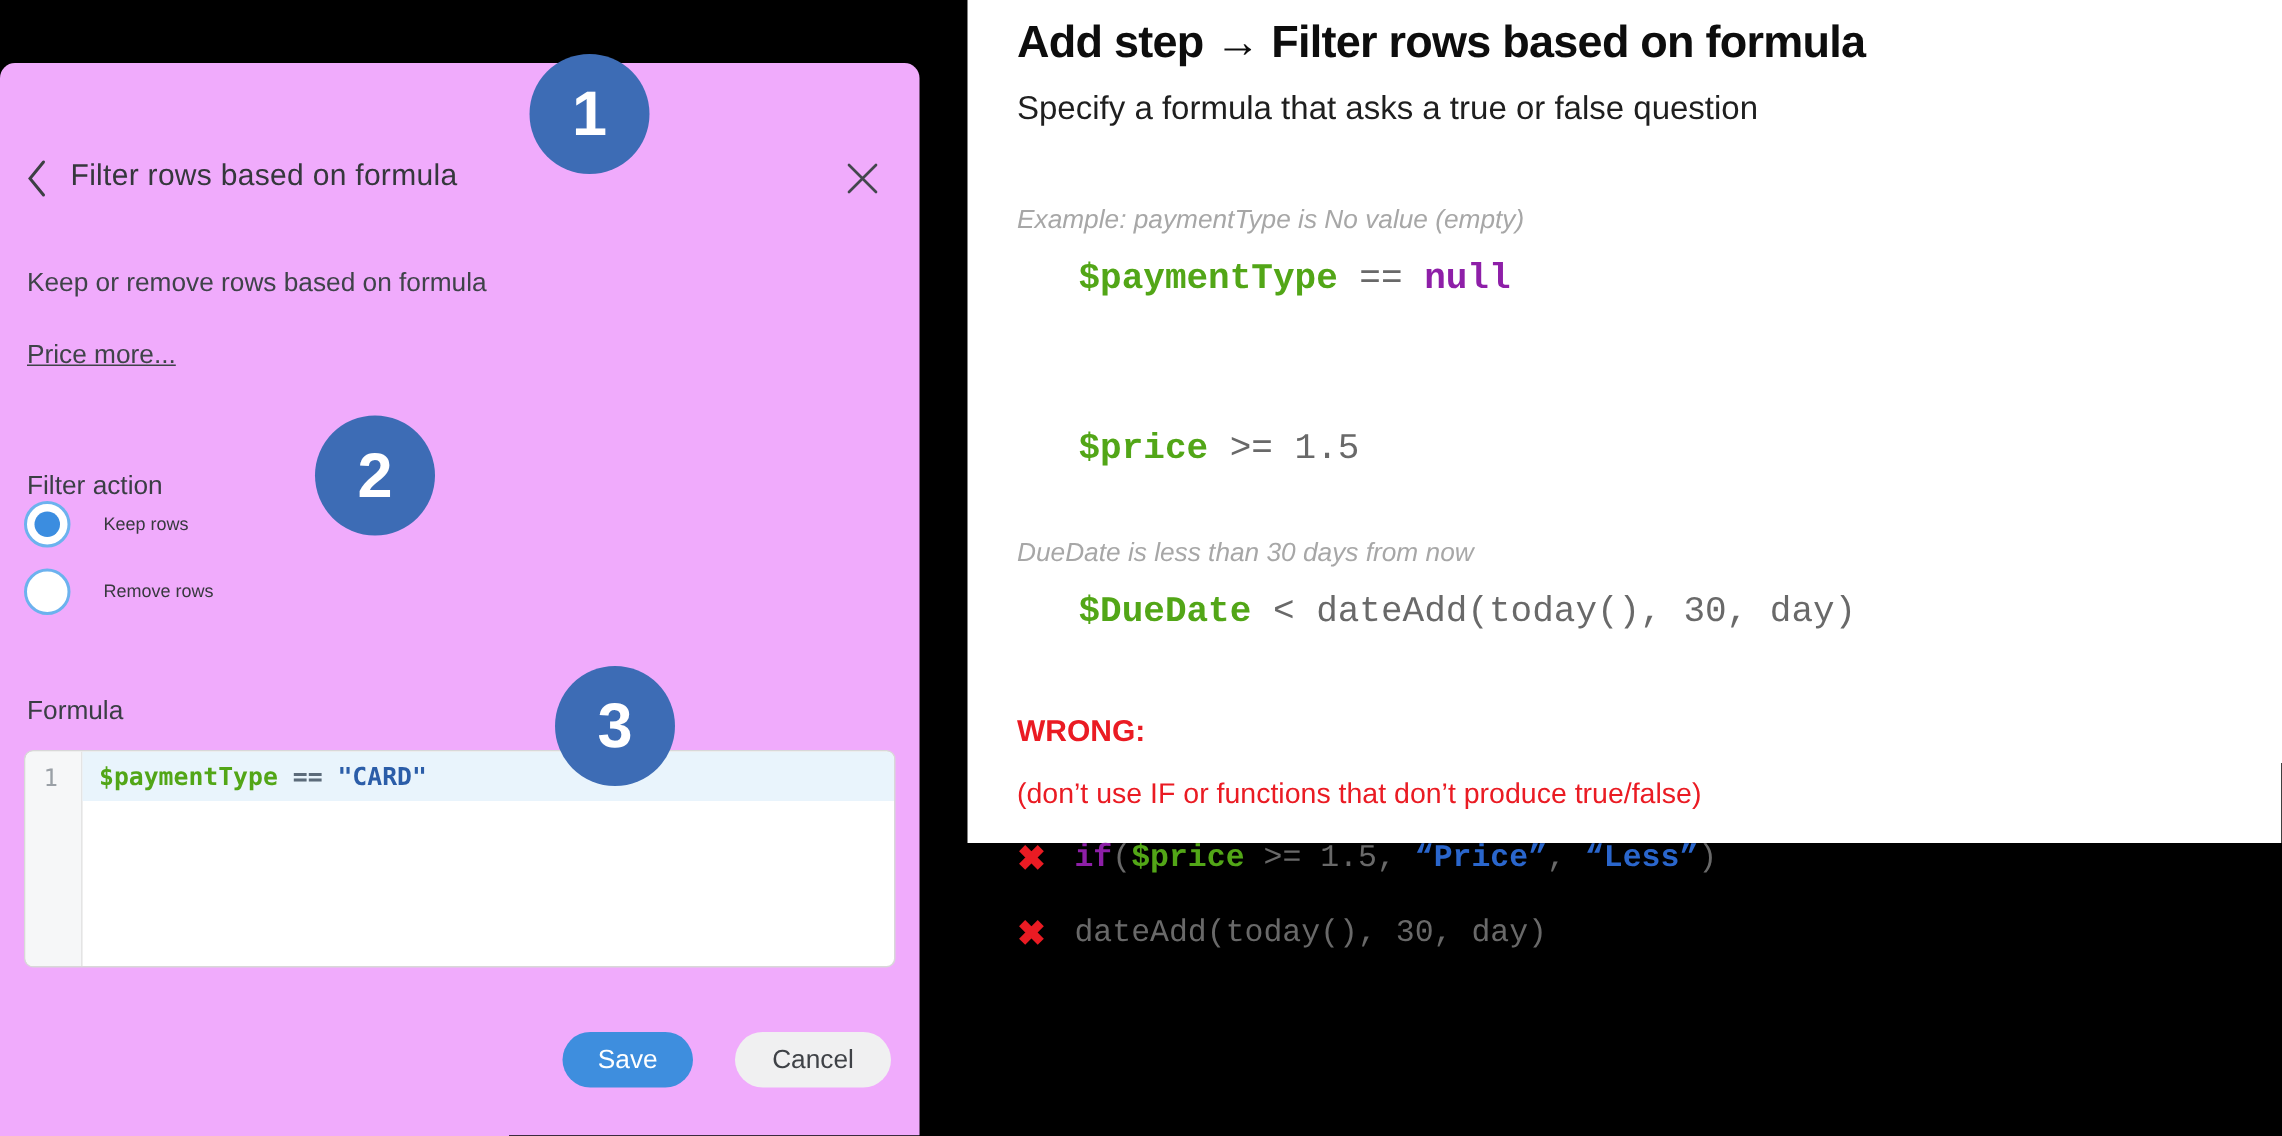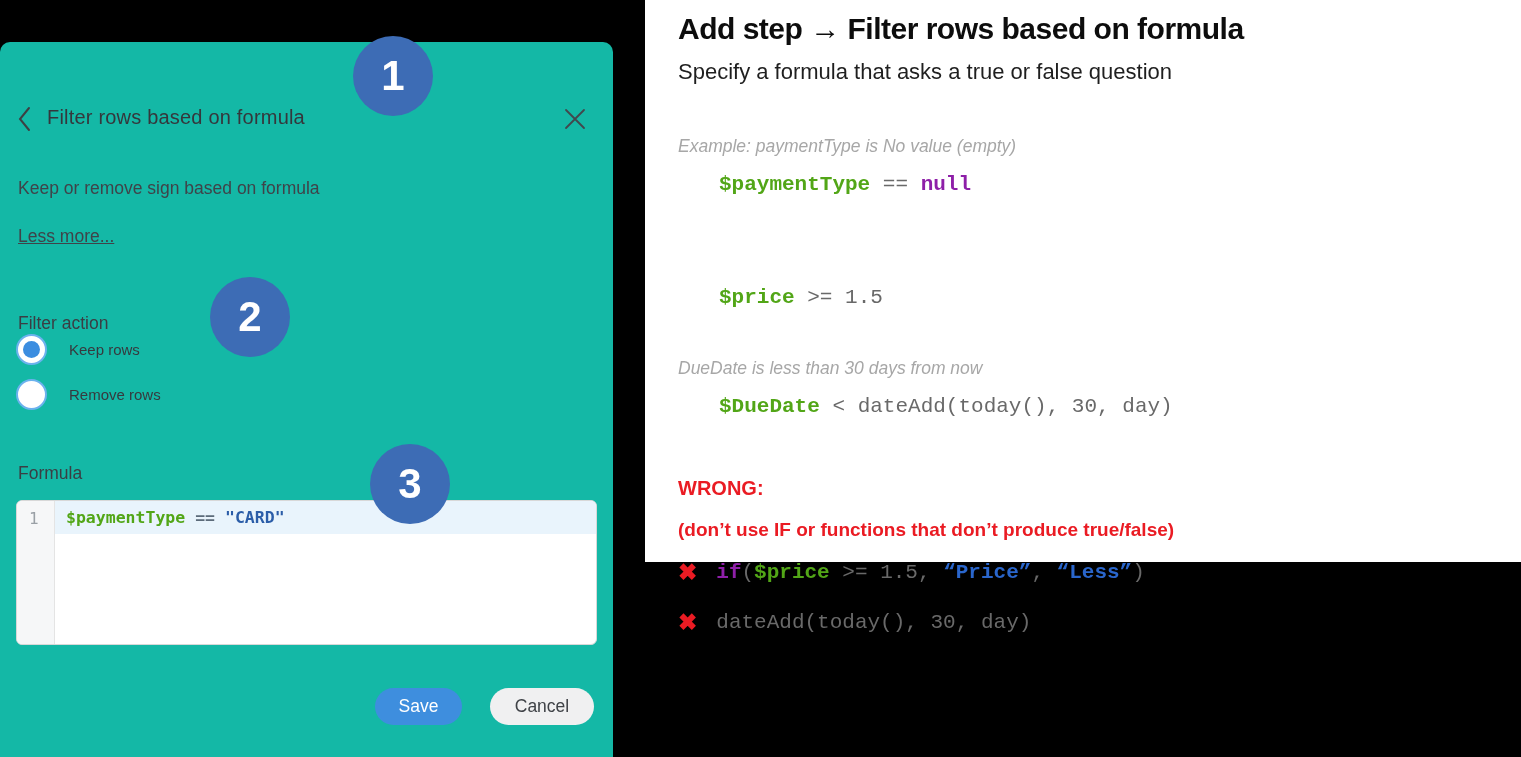--- a/index.html
+++ b/index.html
@@ -2,21 +2,21 @@
 <html style="--badge_blue: #3d6cb5; --save_blue: #3e8ede; --radio_blue: #3b8de0; --radio_ring: #6cb2ee; --code_green: #52a617; --code_purple: #8e1fa8; --string_navy: #2b5da8; --string_blue: #2a66cc; --wrong_red: #ea1b23; --active_line: #e9f4fc;"><head>
 <meta charset="utf-8">
 <style>
   * { margin:0; padding:0; box-sizing:border-box; }
   html,body { width:1521px; height:757px; background:#000; overflow:hidden;
               font-family:"Liberation Sans", sans-serif; }
   .stage { position:relative; width:1521px; height:757px; }
 
   
   .dialog { position:absolute; left:0; top:42px; width:613px; height:715px;
-            background:#14b8a6; border-radius:10px 10px 0 0; }
+            background:#f0abfc; border-radius:10px 10px 0 0; }
   .back-btn { position:absolute; left:17px; top:63px; width:26px; height:28px;
               background:none; border:none; cursor:pointer; }
   .dlg-title { position:absolute; left:47px; top:64px; font-size:20px; font-weight:400;
                color:#35373c; letter-spacing:.2px; }
   .close-btn { position:absolute; left:562px; top:63px; width:28px; height:28px;
                background:none; border:none; cursor:pointer; }
   .dlg-desc { position:absolute; left:18px; top:136px; font-size:17.5px; color:#3f4349; }
   .show-more { position:absolute; left:18px; top:184px; font-size:17.5px; color:#3f4349;
                text-decoration:underline; cursor:pointer; }
   .dlg-label { position:absolute; left:18px; font-size:17.5px; color:#3a3e44; }
@@ -24,21 +24,21 @@
   .lbl-formula { top:421px; }
 
   .radio-row { position:absolute; left:16px; display:flex; align-items:center; height:32px; cursor:pointer; }
   .radio-row.r1 { top:291px; }
   .radio-row.r2 { top:336px; }
   .radio { width:31px; height:31px; border-radius:50%;
            border:2px solid var(--radio_ring,#6cb2ee); background:#fff;
            display:flex; align-items:center; justify-content:center; flex:0 0 auto; }
   .radio-row.selected .radio::after { content:""; width:17px; height:17px; border-radius:50%;
            background:var(--radio_blue,#3b8de0); }
-  .radio-label { margin-left:22px; font-size:15px; color:#37393e; }
+  .radio-label { margin-left:22px; font-size:12px; color:#37393e; }
 
   .editor { position:absolute; left:16px; top:458px; width:581px; height:145px;
             border:1px solid #d8d8d8; border-radius:6px; background:#fff;
             display:flex; overflow:hidden; cursor:text; }
   .gutter { width:38px; background:#f6f7f8; border-right:1px solid #e4e4e4;
             font-family:"DejaVu Sans Mono", monospace; font-size:16px; color:#9aa0a6; }
   .gutter .lineno { display:block; padding:8px 0 0 12px; }
   .code-area { flex:1; }
   .active-line { height:33px; background:var(--active_line,#e9f4fc);
                  font-family:"DejaVu Sans Mono", monospace; font-size:16.5px;
@@ -59,25 +59,25 @@
   .badge.b3 { left:370px; top:444px; }
 
   
   .panel { position:absolute; left:645px; top:0; width:876px; height:562px; background:#fff; }
   .p-title { position:absolute; left:33px; top:12px; font-size:30px; font-weight:bold;
              color:#0d0d0d; letter-spacing:-0.5px; }
   .p-sub { position:absolute; left:33px; top:59px; font-size:22px; color:#1f1f1f; }
   .cap { position:absolute; left:33px; font-size:17.5px; font-style:italic; color:#a7a7a7; }
   .cap.c1 { top:136px; } .cap.c2 { top:249px; } .cap.c3 { top:358px; }
   .codeline { position:absolute; left:74px; font-family:"Liberation Mono", monospace;
-              font-size:21px; white-space:pre; }
+              font-size:24px; white-space:pre; }
   .codeline.k1 { top:173px; } .codeline.k2 { top:286px; } .codeline.k3 { top:395px; }
   .wrong-head { position:absolute; left:33px; top:477px; font-size:20px; font-weight:bold;
                 color:var(--wrong_red,#ea1b23); }
-  .wrong-note { position:absolute; left:33px; top:519px; font-size:19px; font-weight:bold;
+  .wrong-note { position:absolute; left:33px; top:519px; font-size:19px; font-weight:normal;
                 color:var(--wrong_red,#ea1b23); }
   .wrong-line { position:absolute; left:33px; display:flex; align-items:center; }
   .wrong-line.w1 { top:561px; } .wrong-line.w2 { top:611px; }
   .xmark { color:var(--wrong_red,#ea1b23); font-size:23px; font-weight:bold;
            margin-right:19px; line-height:1; }
   .wrong-line .code { font-family:"Liberation Mono", monospace; font-size:21px; white-space:pre; }
 
   
   .tok-var { color:var(--code_green,#52a617); font-weight:bold; }
   .tok-kw  { color:var(--code_purple,#8e1fa8); font-weight:bold; }
@@ -102,22 +102,22 @@
     </button>
     <h1 class="dlg-title">Filter rows based on formula</h1>
     <button class="close-btn">
       <span>
         <svg width="26" height="26" viewBox="0 0 26 26">
           <path d="M4 4 L22 22 M22 4 L4 22" fill="none" stroke="#42474d" stroke-width="1.8" stroke-linecap="round"></path>
         </svg>
       </span>
     </button>
 
-    <p class="dlg-desc">Keep or remove sign based on formula</p>
-    <a class="show-more">Less more...</a>
+    <p class="dlg-desc">Keep or remove rows based on formula</p>
+    <a class="show-more">Price more...</a>
 
     <div class="dlg-label lbl-filter-action">Filter action</div>
 
     <div class="radio-row r1 selected">
       <span class="radio"></span>
       <span class="radio-label">Keep rows</span>
     </div>
     <div class="radio-row r2">
       <span class="radio"></span>
       <span class="radio-label">Remove rows</span>

